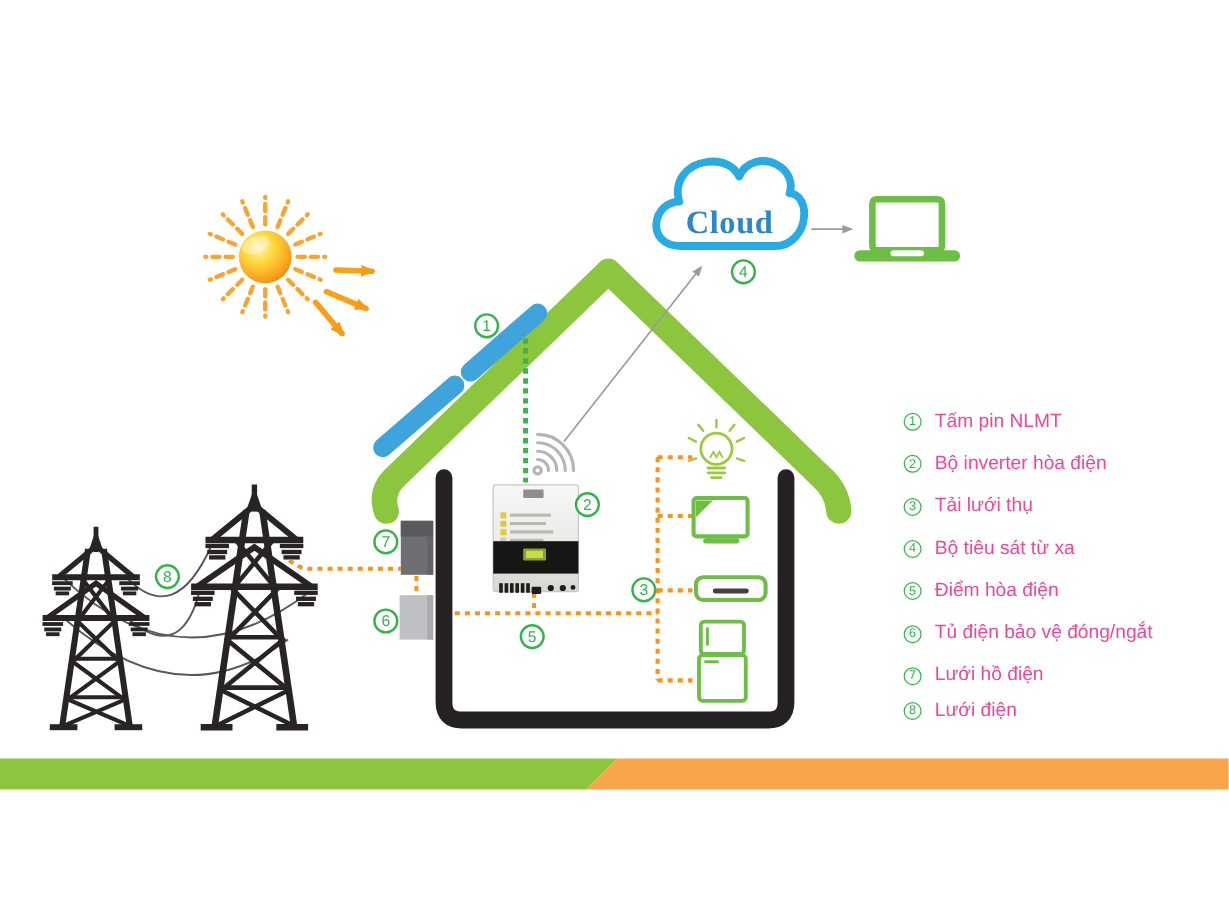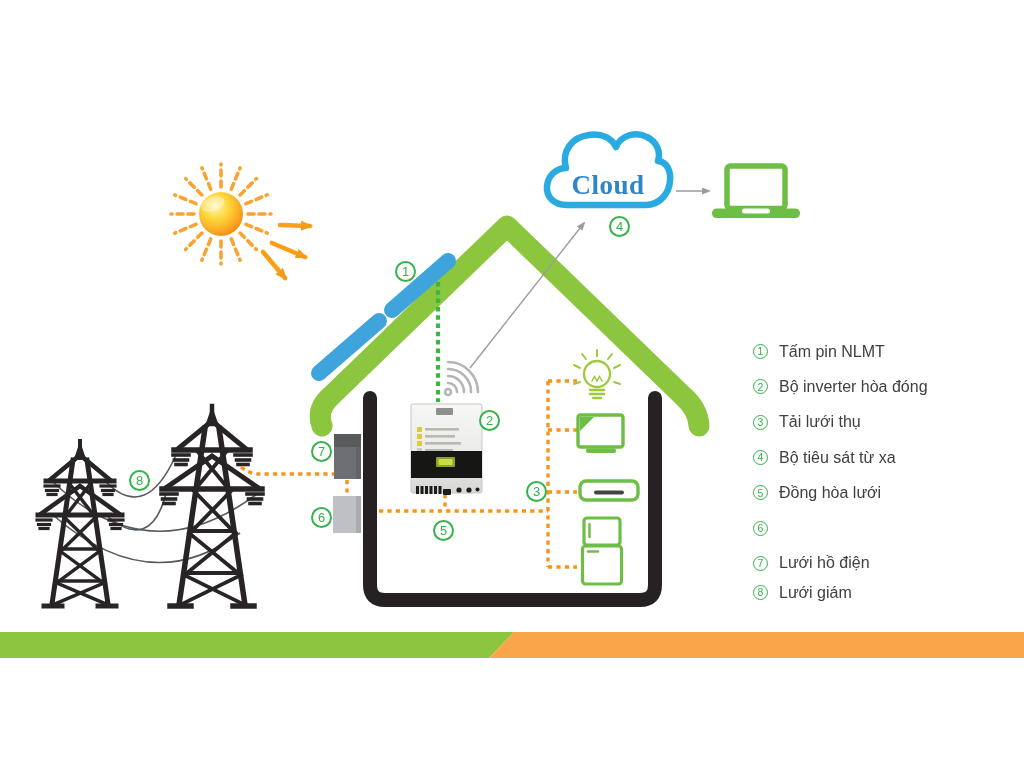--- a/index.html
+++ b/index.html
@@ -19,21 +19,21 @@
     display:flex;align-items:center;justify-content:center;box-sizing:border-box;line-height:1;
   }
   .legend{position:absolute;left:753px;top:334px;width:268px;}
   .legend-row{display:flex;align-items:center;height:35.3px;}
   .legend-row:last-child{margin-top:-6px;}
   .legend-num{
     width:15px;height:15px;border:1.7px solid #33b44a;border-radius:50%;
     color:#33b44a;font-size:10.5px;font-weight:500;display:flex;align-items:center;
     justify-content:center;box-sizing:border-box;margin-right:11px;flex-shrink:0;line-height:1;
   }
-  .legend-label{font-size:16px;color:#404040;white-space:nowrap;}
+  .legend-label{font-size:16px;color:#ec4899;white-space:nowrap;}
 </style>
 </head>
 <body>
 
 <div class="stage">
 
 <svg width="1024" height="768" viewBox="0 0 1024 768">
   <defs>
     <radialGradient id="sunG" cx="38%" cy="33%" r="75%">
       <stop offset="0%" stop-color="#FFF4B8"></stop>
@@ -312,40 +312,41 @@
 <div class="marker" style="left:311px;top:441px;">7</div>
 <div class="marker" style="left:129px;top:470px;">8</div>
 
 <div class="legend">
   <div class="legend-row">
     <span class="legend-num">1</span>
     <span class="legend-label">Tấm pin NLMT</span>
   </div>
   <div class="legend-row">
     <span class="legend-num">2</span>
-    <span class="legend-label">Bộ inverter hòa đóng</span>
+    <span class="legend-label">Bộ inverter hòa điện</span>
   </div>
   <div class="legend-row">
     <span class="legend-num">3</span>
     <span class="legend-label">Tải lưới thụ</span>
   </div>
   <div class="legend-row">
     <span class="legend-num">4</span>
     <span class="legend-label">Bộ tiêu sát từ xa</span>
   </div>
   <div class="legend-row">
     <span class="legend-num">5</span>
-    <span class="legend-label">Đồng hòa lưới</span>
+    <span class="legend-label">Điểm hòa điện</span>
   </div>
   <div class="legend-row">
     <span class="legend-num">6</span>
+    <span class="legend-label">Tủ điện bảo vệ đóng/ngắt</span>
   </div>
   <div class="legend-row">
     <span class="legend-num">7</span>
     <span class="legend-label">Lưới hồ điện</span>
   </div>
   <div class="legend-row">
     <span class="legend-num">8</span>
-    <span class="legend-label">Lưới giám</span>
+    <span class="legend-label">Lưới điện</span>
   </div>
 </div>
 
 </div>
 
 </body></html>

